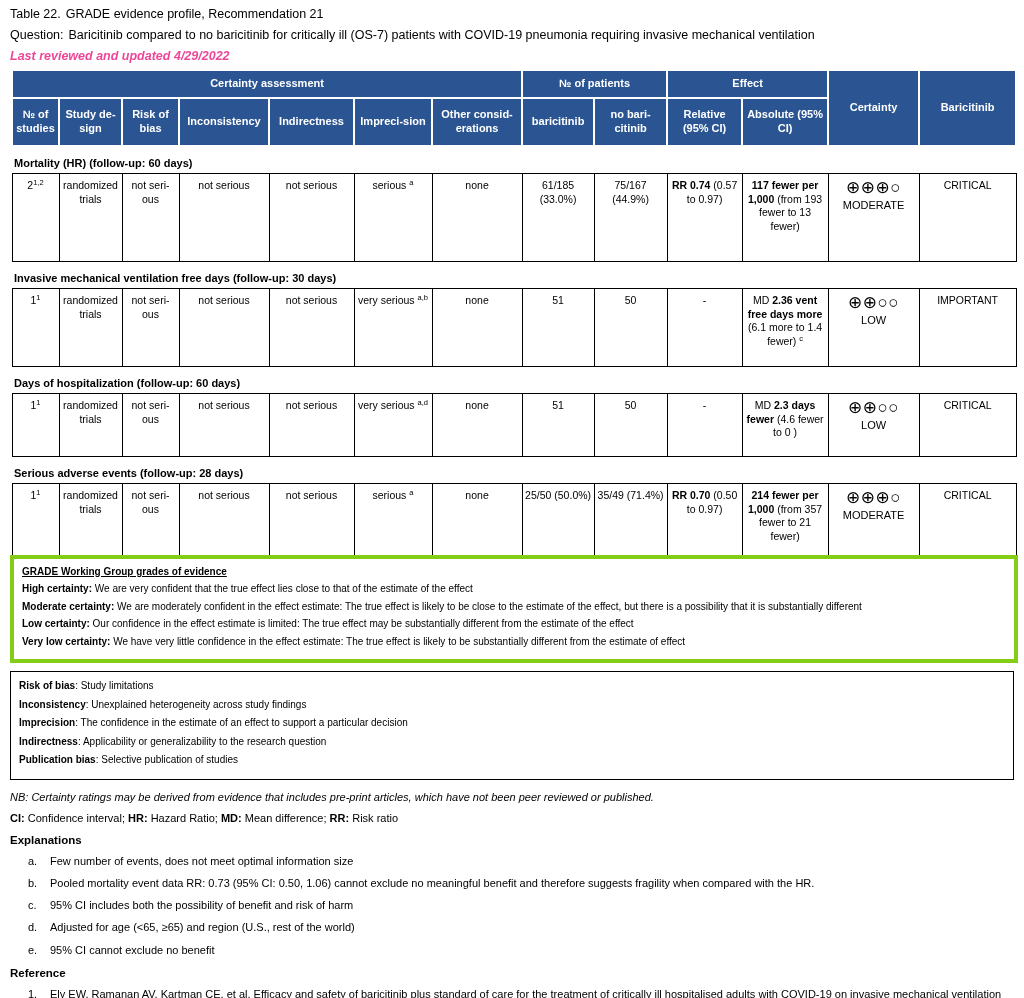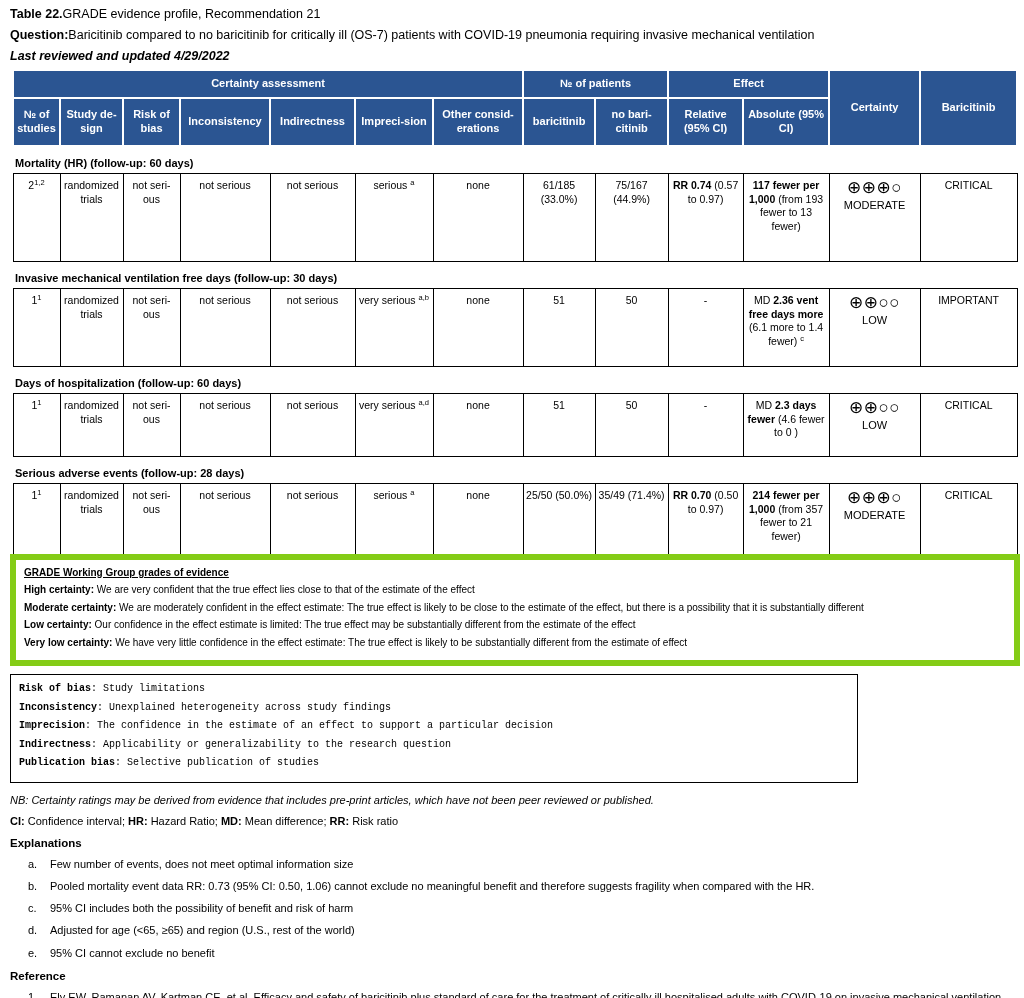--- a/index.html
+++ b/index.html
@@ -9,47 +9,47 @@
     font-family: "Liberation Sans", sans-serif;
     color: #000;
     padding: 7px 10px 10px 10px;
     font-stretch: condensed;
   }
   b { font-weight: bold; }
   sup { font-size: 7.5px; line-height: 0; vertical-align: super; }
 
   
   .intro-line { font-size: 12.5px; margin: 0 0 7px 0; }
-  .intro-label { font-weight: bold; }
-  .reviewed { color: #000000; font-weight: bold; font-style: italic; font-size: 12.5px; margin: 0 0 6px 0; }
+  .intro-label { font-weight: normal; margin-right: 5px; }
+  .reviewed { color: #ec4899; font-weight: bold; font-style: italic; font-size: 12.5px; margin: 0 0 6px 0; }
 
   
   table.grade { border-collapse: collapse; table-layout: fixed; width: 1004px; font-size: 10.5px; }
   table.grade thead th {
     background: #2B5592; color: #fff; font-weight: bold;
     border: 2px solid #fff; text-align: center; vertical-align: middle;
     padding: 2px 2px; font-size: 11px; line-height: 1.25;
   }
   tr.group-row th { height: 28px; }
   tr.sub-row th { height: 48px; }
   tr.section-row td { border: none; font-weight: bold; font-size: 11px; text-align: left; padding: 10px 0 4px 2px; }
   tr.data-row td {
     border: 1.5px solid #000; vertical-align: top; text-align: center;
     padding: 5px 2px; line-height: 1.3;
   }
   tr.r1 { height: 88px; } tr.r2 { height: 78px; } tr.r3 { height: 63px; } tr.r4 { height: 73px; }
   .cert-icons { font-size: 17px; line-height: 1.05; letter-spacing: 0.5px; white-space: nowrap; }
   .cert-label { font-size: 11px; margin-top: 1px; }
   .importance { font-size: 10.5px; }
 
-  td.grade-box-cell { border: 6px solid #84cc16; text-align: left; vertical-align: top; padding: 2px 8px 6px 8px; }
+  td.grade-box-cell { border: 4px solid #84cc16; text-align: left; vertical-align: top; padding: 2px 8px 6px 8px; }
   .grade-box-cell p { margin: 5px 0; font-size: 10px; line-height: 1.25; }
   .grade-box-heading { font-weight: bold; text-decoration: underline; font-size: 10.5px; }
 
-  .def-box { border: 1.5px solid #000; width: 848px; margin-top: 8px; padding: 2px 8px 6px 8px; font-family: Liberation Mono, monospace; }
+  .def-box { border: 1.5px solid #000; width: 1004px; margin-top: 8px; padding: 2px 8px 6px 8px; }
   .def-box p { margin: 6px 0; font-size: 10px; line-height: 1.25; }
 
   
   .nb { font-style: italic; font-size: 11px; margin: 11px 0 0 0; }
   .abbrev { font-size: 11px; margin: 9px 0 0 0; }
   .foot-heading { font-weight: bold; font-size: 11.5px; margin: 10px 0 0 0; }
   .list { margin: 2px 0 0 0; }
   .list-item { display: flex; font-size: 11px; margin: 8px 0 0 18px; line-height: 1.3; }
   .li-label { width: 22px; flex-shrink: 0; }
   .li-text { flex: 1; padding-right: 4px; }

